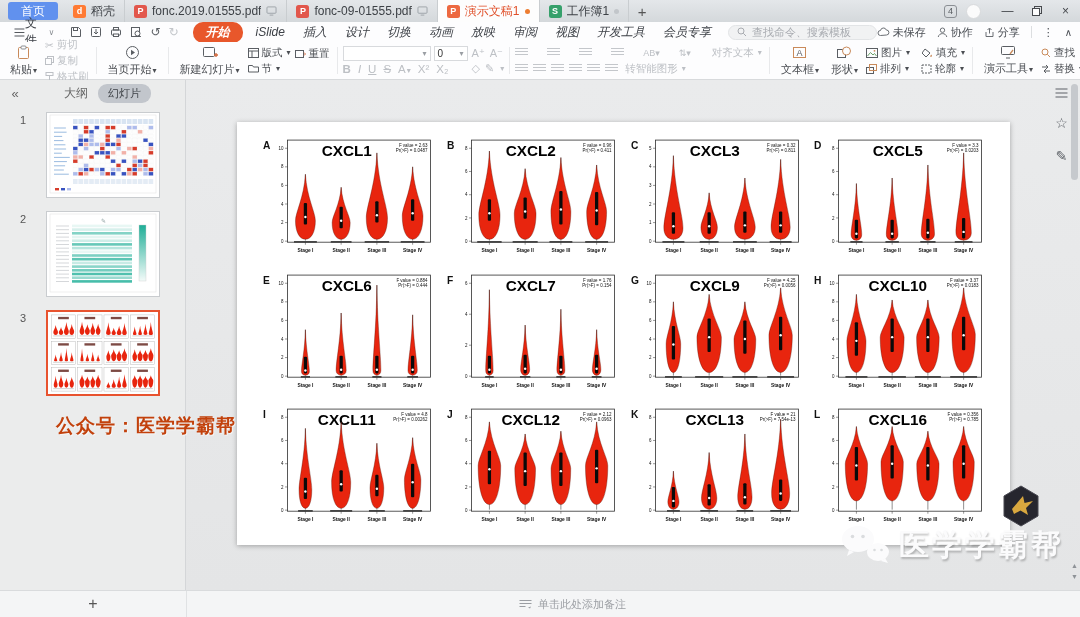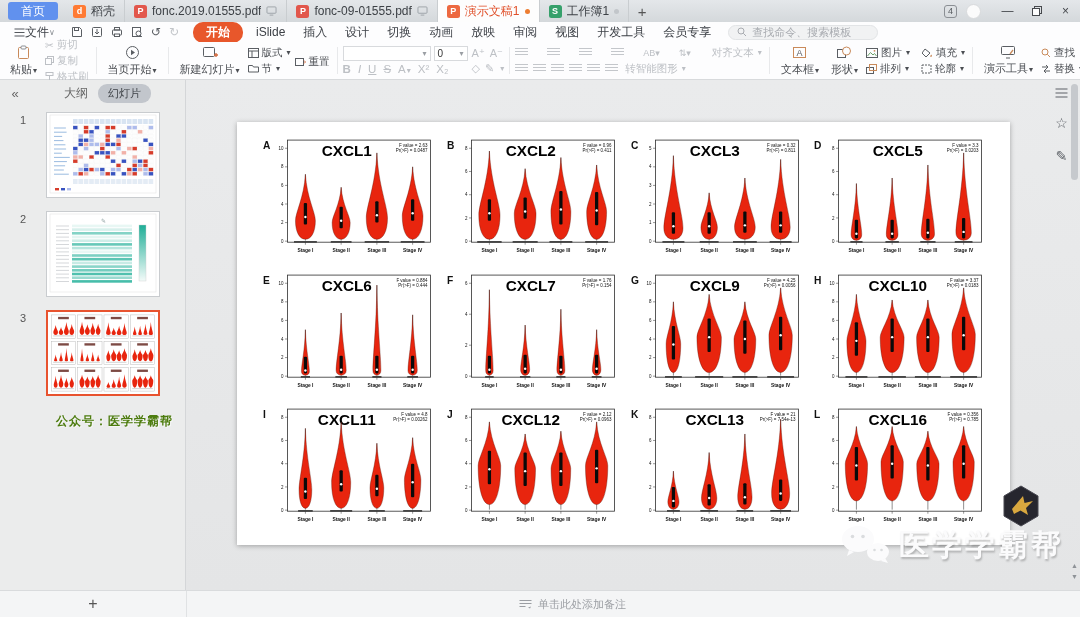--- a/index.html
+++ b/index.html
@@ -55,21 +55,21 @@
 .tbox.sel{border:2px solid #e8532f}
 .tbox svg{width:100%;height:100%;display:block}
 #canvas{position:absolute;top:80px;left:186px;right:0;bottom:27px;background:linear-gradient(#eaebec,#e4e5e6)}
 #slide{position:absolute;left:51px;top:42px;width:773px;height:423px;background:#fff;box-shadow:0 1px 5px rgba(0,0,0,.3)}
 #panelgrid{display:grid;grid-template-columns:repeat(4,1fr);padding:14px 16px 2px 24px;row-gap:2px;column-gap:2px}
 .panel svg{width:100%;display:block}
 #rightrail{position:absolute;right:12px;top:8px;display:flex;flex-direction:column;gap:17px;color:#5c6066;font-size:14px;align-items:center}
 #vscroll{position:absolute;right:1px;top:4px;width:9px;bottom:46px;background:transparent}
 #vthumb{position:absolute;top:0;left:1px;width:7px;height:96px;background:#c6c9cd;border-radius:4px}
 #scrollbtns{position:absolute;right:2px;bottom:10px;display:flex;flex-direction:column;gap:4px;color:#8e9297;font-size:7px;align-items:center}
-#redmark{position:absolute;left:56px;top:413px;font-size:12px;color:#4d7c0f;font-weight:600;letter-spacing:1px;text-shadow:1px 1px 0 rgba(255,255,255,.55);z-index:9;white-space:nowrap}
+#redmark{position:absolute;left:56px;top:413px;font-size:19px;color:#c2410c;font-weight:600;letter-spacing:1px;text-shadow:1px 1px 0 rgba(255,255,255,.55);z-index:9;white-space:nowrap}
 #wm{position:absolute;right:16px;bottom:24px;display:flex;align-items:flex-end;gap:8px;z-index:6}
 #wm-text{font-size:30px;font-weight:bold;color:#fbfbfc;letter-spacing:3px;text-shadow:1px 2px 2px rgba(0,0,0,.22)}
 #hexlogo{position:absolute;right:40px;bottom:60px;z-index:7}
 
 #notesbar{position:absolute;left:0;right:0;bottom:0;height:27px;background:#f4f5f6;border-top:1px solid #d9dbdd;display:flex;align-items:center;color:#9b9ea3}
 .nb-left{width:186px;display:flex;align-items:center;justify-content:center;color:#555;font-size:16px;align-self:stretch}
 .nb-div{width:1px;height:27px;background:#e0e2e4}
 .nb-spacer{width:332px}
 .nb-note{display:flex;align-items:center;gap:6px;font-size:11px}
 </style>
@@ -150,40 +150,65 @@
           <rect x="3.5" y="8" width="5" height="2.5" fill="#fdfdfe" stroke="#5a5e63"></rect>
         </svg>
       <svg width="12" height="12" viewBox="0 0 12 12">
           <rect x="1.5" y="1.5" width="8" height="9" fill="none" stroke="#5a5e63"></rect>
           <circle cx="7.5" cy="7.5" r="2.5" fill="#fdfdfe" stroke="#5a5e63"></circle>
           <path d="M9.3 9.3l1.6 1.6" stroke="#5a5e63"></path>
         </svg>
       <span style="font-size:12px">↺</span>
       <span class="dis" style="font-size:12px">↻</span>
     </div>
-    <div id="menustrip" style="display: flex; align-items: center;">
+    <div id="menustrip" style="display: flex; align-items: center; font-style: italic;">
         <div class="m-item active">开始</div>
         <div class="m-item">iSlide</div>
         <div class="m-item">插入</div>
         <div class="m-item">设计</div>
         <div class="m-item">切换</div>
         <div class="m-item">动画</div>
         <div class="m-item">放映</div>
         <div class="m-item">审阅</div>
         <div class="m-item">视图</div>
         <div class="m-item">开发工具</div>
         <div class="m-item">会员专享</div>
       </div>
     <div class="searchbox">
       <svg width="10" height="10" viewBox="0 0 10 10">
           <circle cx="4" cy="4" r="3" fill="none" stroke="#a8abb0"></circle>
           <path d="M6.3 6.3L9 9" stroke="#a8abb0"></path>
         </svg>
       <span>查找命令、搜索模板</span>
     </div>
+    <div class="mright">
+      <div class="mr-item">
+        <svg width="13" height="10" viewBox="0 0 13 10">
+            <path d="M3.5 8.5a2.5 2.5 0 010-5 3 3 0 015.8-.5 2.5 2.5 0 01.2 5z" fill="none" stroke="#6b6f74"></path>
+          </svg>
+        <span>未保存</span>
+      </div>
+      <div class="mr-item">
+        <svg width="11" height="11" viewBox="0 0 11 11">
+            <circle cx="5.5" cy="3.2" r="2.2" fill="none" stroke="#6b6f74"></circle>
+            <path d="M1.2 10c.6-2.4 2.3-3.4 4.3-3.4s3.7 1 4.3 3.4" fill="none" stroke="#6b6f74"></path>
+          </svg>
+        <span>协作</span>
+      </div>
+      <div class="mr-item">
+        <svg width="11" height="11" viewBox="0 0 11 11">
+            <path d="M2 5v4.5h7V5" fill="none" stroke="#6b6f74"></path>
+            <path d="M5.5 6.5v-5M3.5 3l2-2 2 2" fill="none" stroke="#6b6f74"></path>
+          </svg>
+        <span>分享</span>
+      </div>
+      <div class="vdiv"></div>
+      <span>⋮</span>
+      <span style="font-size:10px">∧</span>
+    </div>
   </div>
 
   <div id="ribbon">
     <div class="rbig">
       <svg width="15" height="15" viewBox="0 0 15 15">
           <rect x="2.5" y="2.5" width="10" height="11" rx="1" fill="none" stroke="#c98a5a"></rect>
           <rect x="5" y="1" width="5" height="3" rx="1" fill="#fdfdfe" stroke="#8a8e93"></rect>
         </svg>
       <span><span>粘贴</span><span class="dv">▾</span></span>
     </div>
@@ -233,21 +258,21 @@
           <span class="dv">▾</span>
         </div>
       <div class="rsm">
           <svg width="11" height="9" viewBox="0 0 11 9">
             <path d="M0.5 1.5h4l1 1.5h5v5h-10z" fill="none" stroke="#5a5e63"></path>
           </svg>
           <span>节</span>
           <span class="dv">▾</span>
         </div>
     </div>
-    <div class="rcol" style="justify-content:center;padding-top:3px">
+    <div class="rcol" style="justify-content:flex-start;padding-top:3px">
       <div class="rsm">
           <svg width="11" height="10" viewBox="0 0 11 10">
             <rect x="0.5" y="1.5" width="8" height="7" fill="none" stroke="#5a5e63"></rect>
             <path d="M9 3.5l1.5 1.5L9 6.5" fill="none" stroke="#d2683c"></path>
           </svg>
           <span>重置</span>
         </div>
     </div>
     <div class="rsep"></div>
     <div class="rcol">

